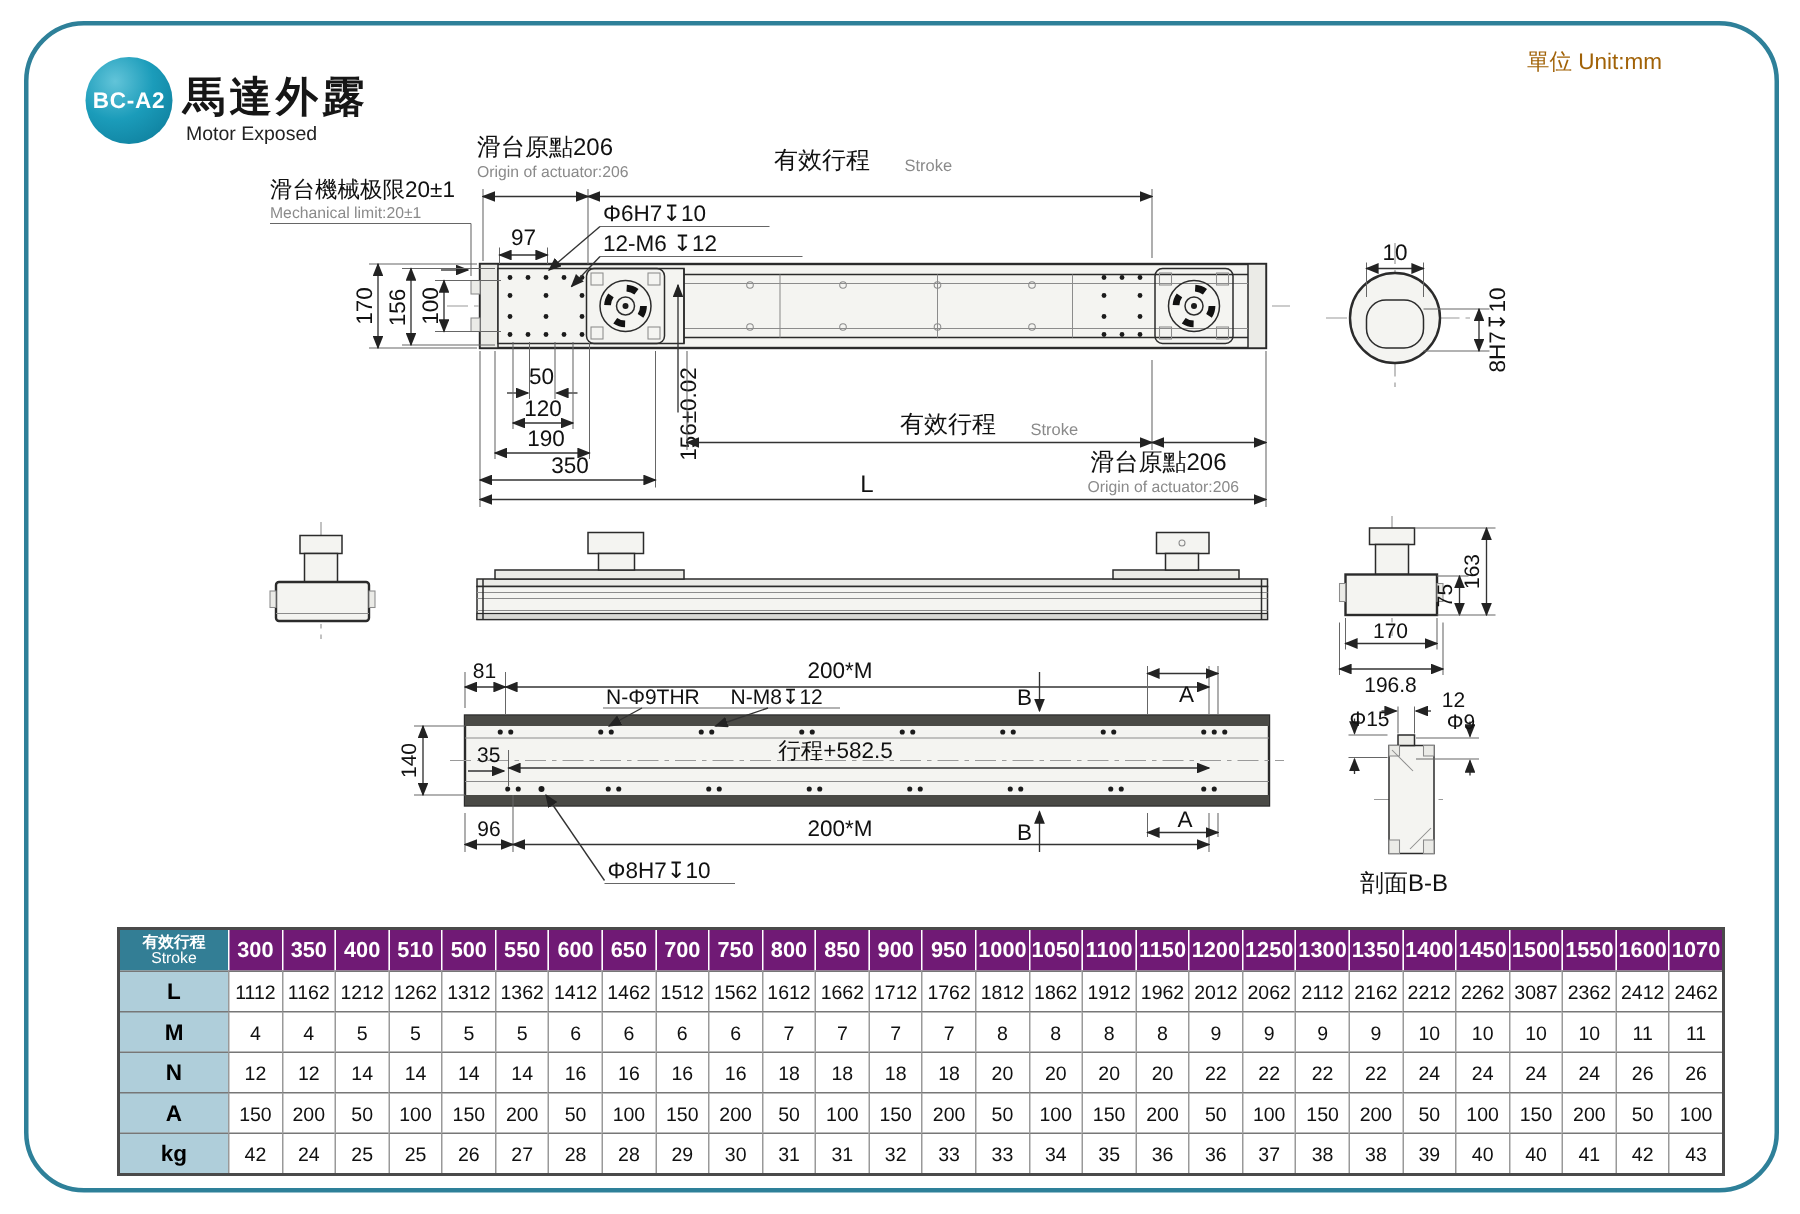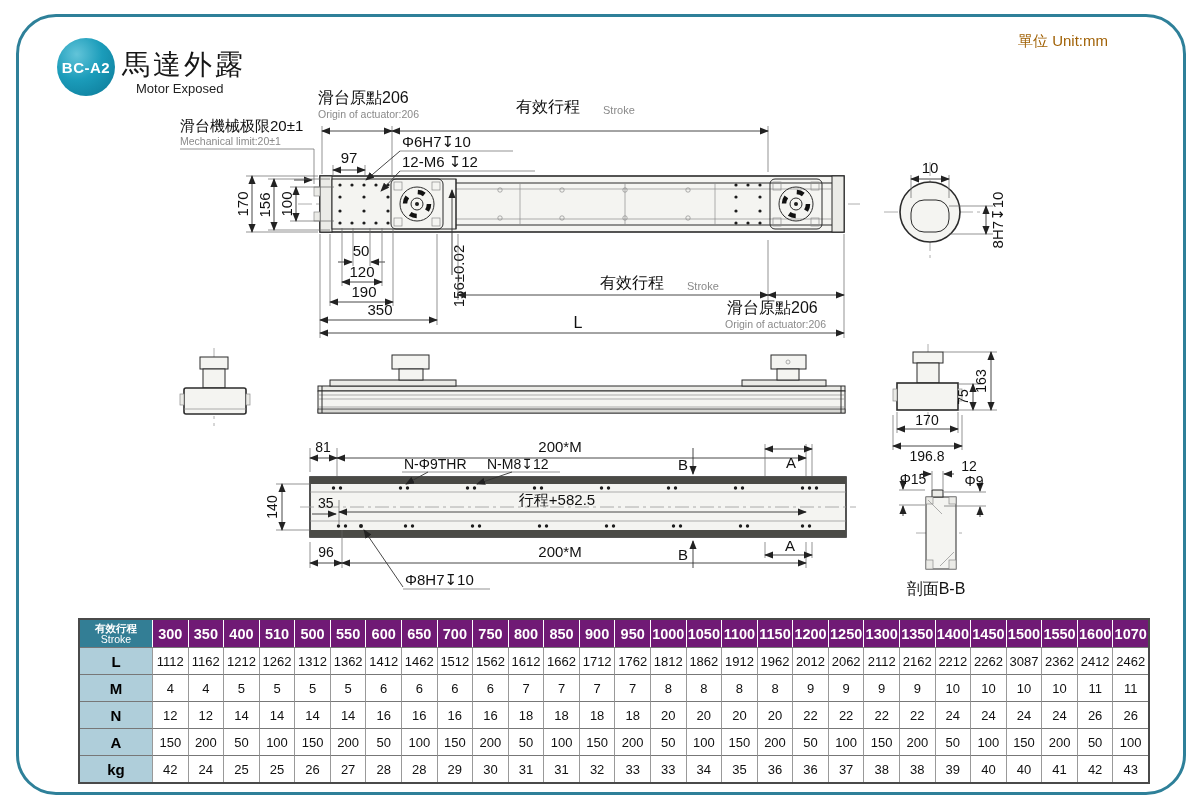--- a/index.html
+++ b/index.html
@@ -1,22 +1,22 @@
 <!DOCTYPE html>
 <html><head>
 <meta charset="utf-8">
 <style>
   html,body{margin:0;padding:0;background:#fff;}
   body{width:1200px;height:809px;position:relative;font-family:"Liberation Sans",sans-serif;overflow:hidden;}
   .page-border{position:absolute;left:16px;top:14px;right:14px;bottom:14px;border:3px solid #2e8099;border-radius:40px;pointer-events:none;}
   .badge{position:absolute;left:57px;top:38px;width:58px;height:58px;border-radius:50%;
     background:radial-gradient(circle at 34% 28%, #62c4d9 0%, #1b9cba 45%, #0b7795 100%);
     display:flex;align-items:center;justify-content:center;color:#fff;font-weight:bold;font-size:15px;letter-spacing:.5px;}
-  .title-zh{position:absolute;left:122px;top:46px;font-size:28px;letter-spacing:3px;color:#161616;font-weight:400;}
-  .title-en{position:absolute;left:124px;top:81px;font-size:13px;color:#222;margin-left:12px;}
+  .title-zh{position:absolute;left:122px;top:46px;font-size:28px;letter-spacing:3px;color:#161616;font-weight:700;}
+  .title-en{position:absolute;left:124px;top:81px;font-size:13px;color:#222;}
   .unit{position:absolute;left:1018px;top:32px;font-size:15px;color:#a16207;}
   svg{position:absolute;left:0;top:0;}
   svg text{font-family:"Liberation Sans",sans-serif;fill:#111;}
   .t16{font-size:16px}.t15{font-size:15px}.t14{font-size:14px}
   .sub{font-size:11px;fill:#8a8a8a}.sub10{font-size:10.5px;fill:#8a8a8a}
   .mid{text-anchor:middle}
   .ln{stroke:#2b2b2b;fill:none;stroke-width:1}
   .ln2{stroke:#2b2b2b;fill:none;stroke-width:1.6}
   .thin{stroke:#8c8c8c;fill:none;stroke-width:.7}
   .fillA{fill:#f4f4f1}.fillB{fill:#ebebe7}

